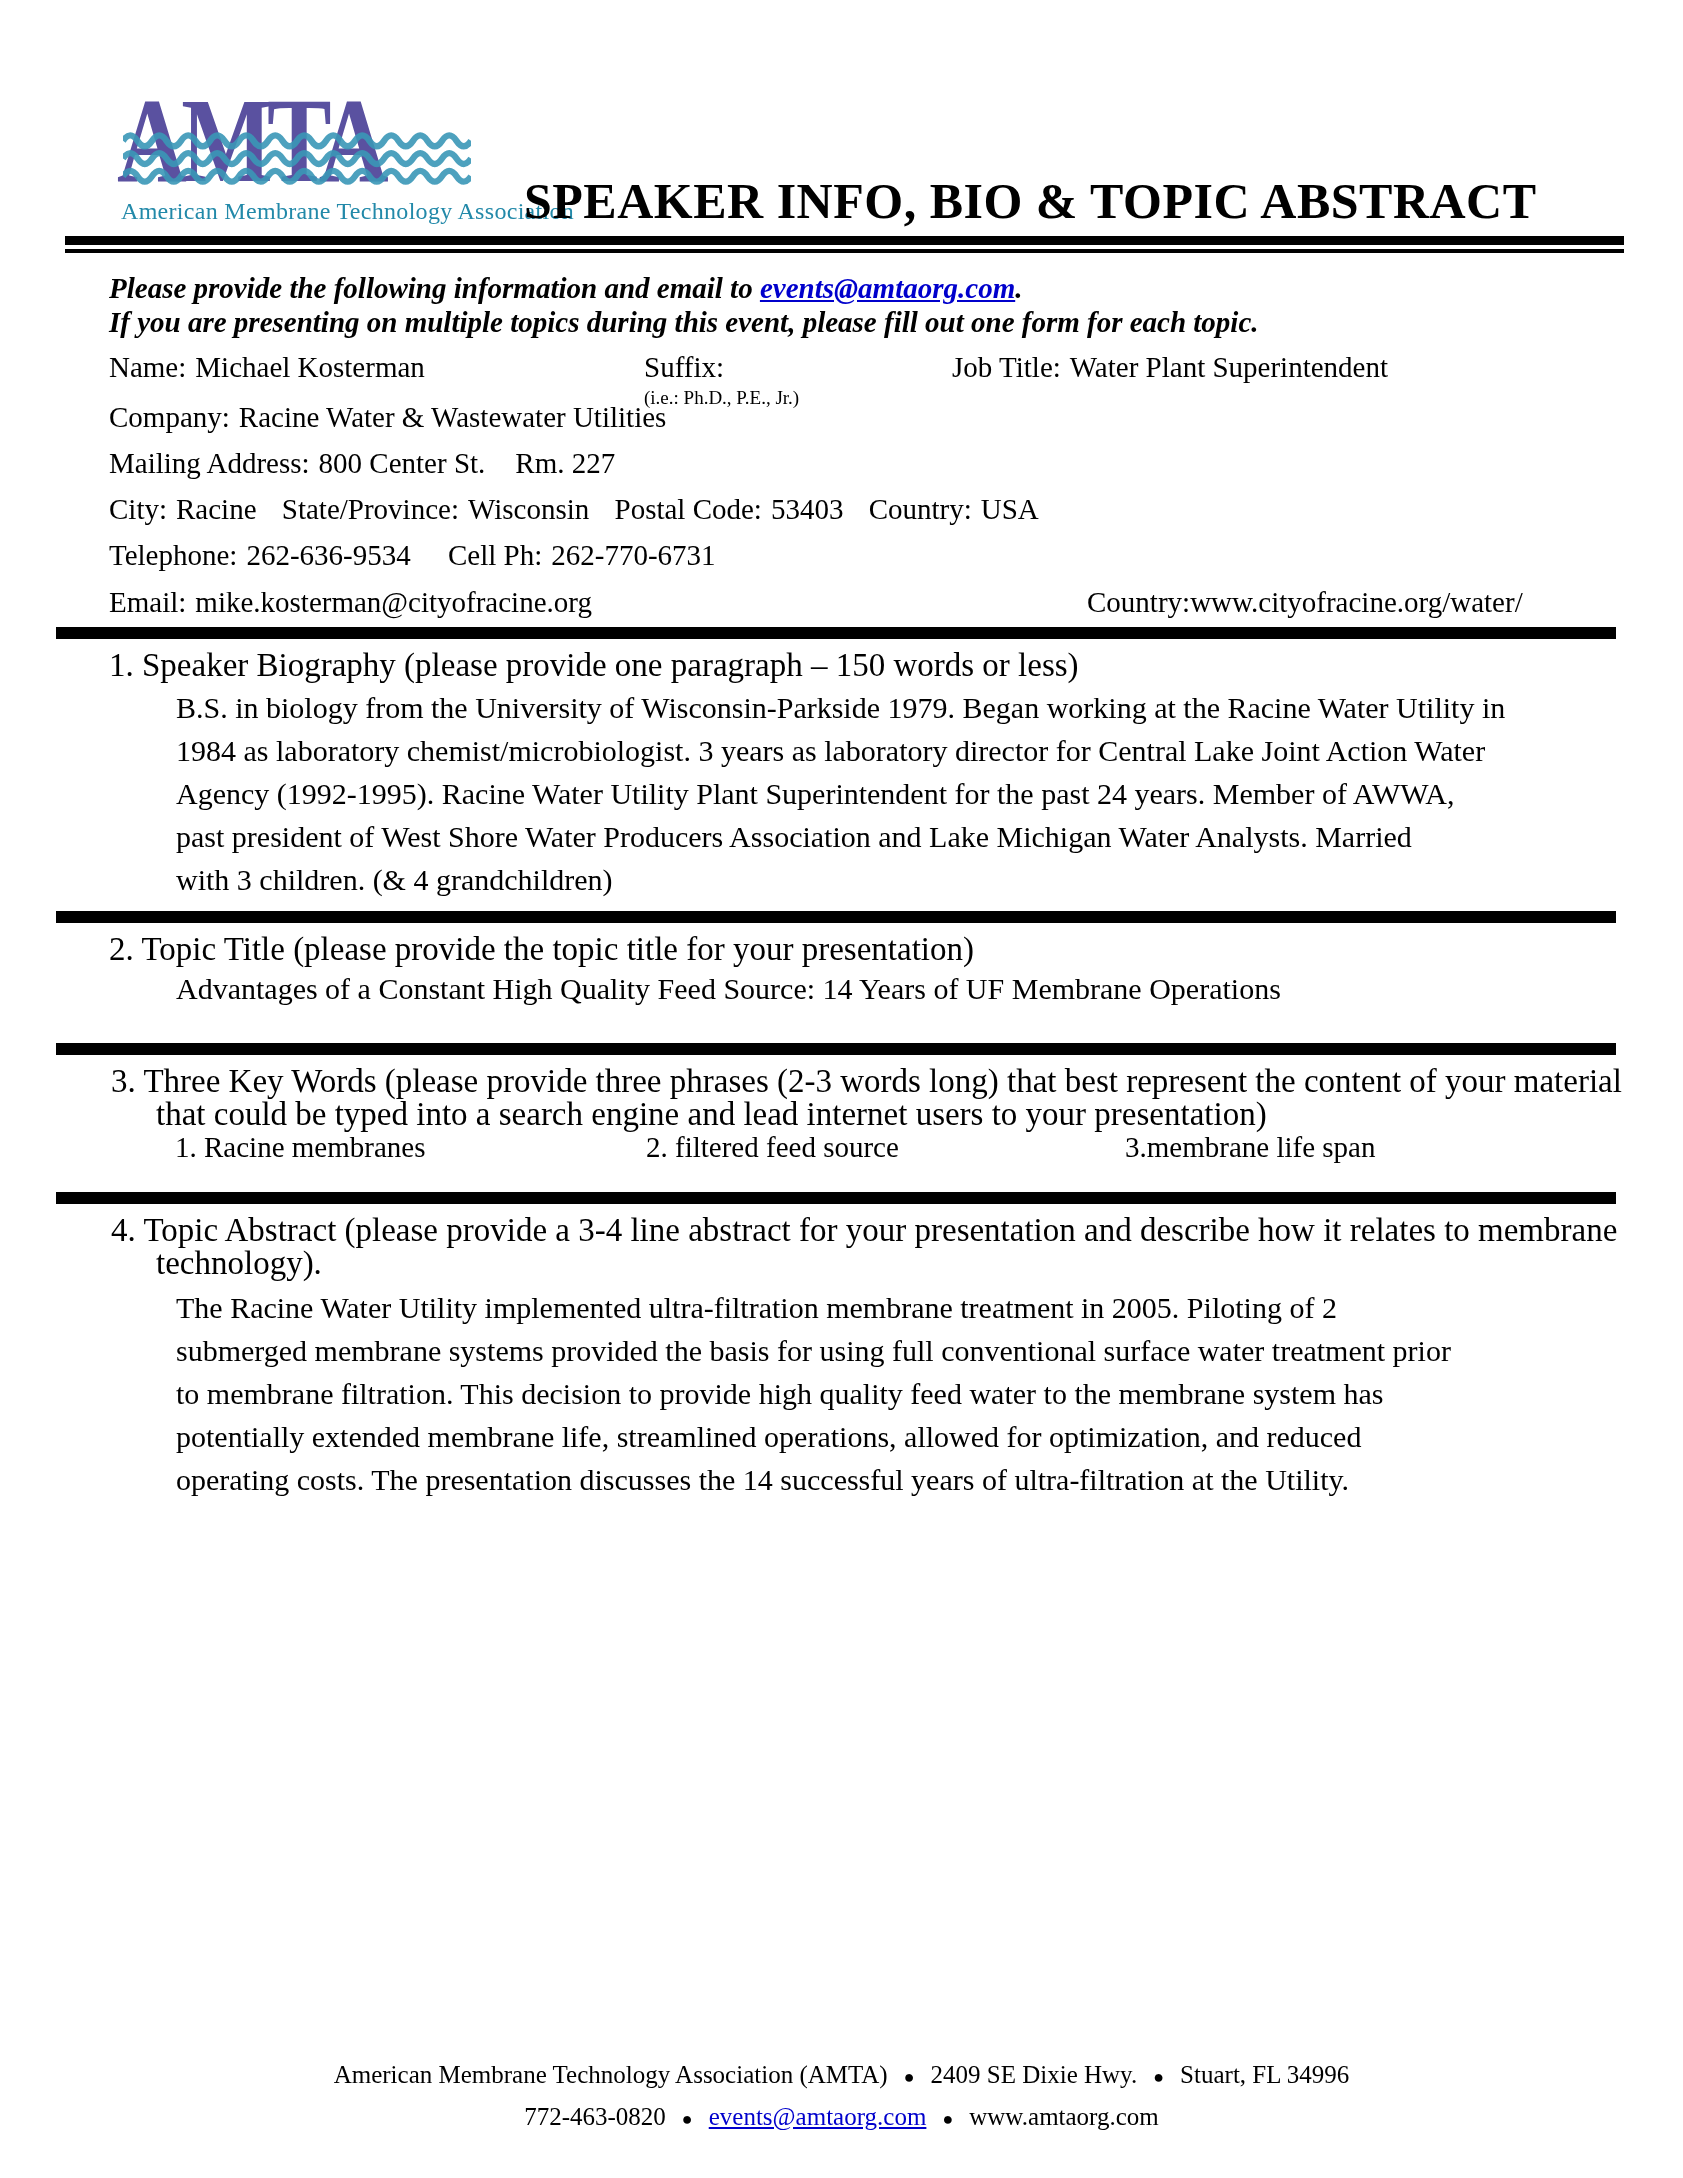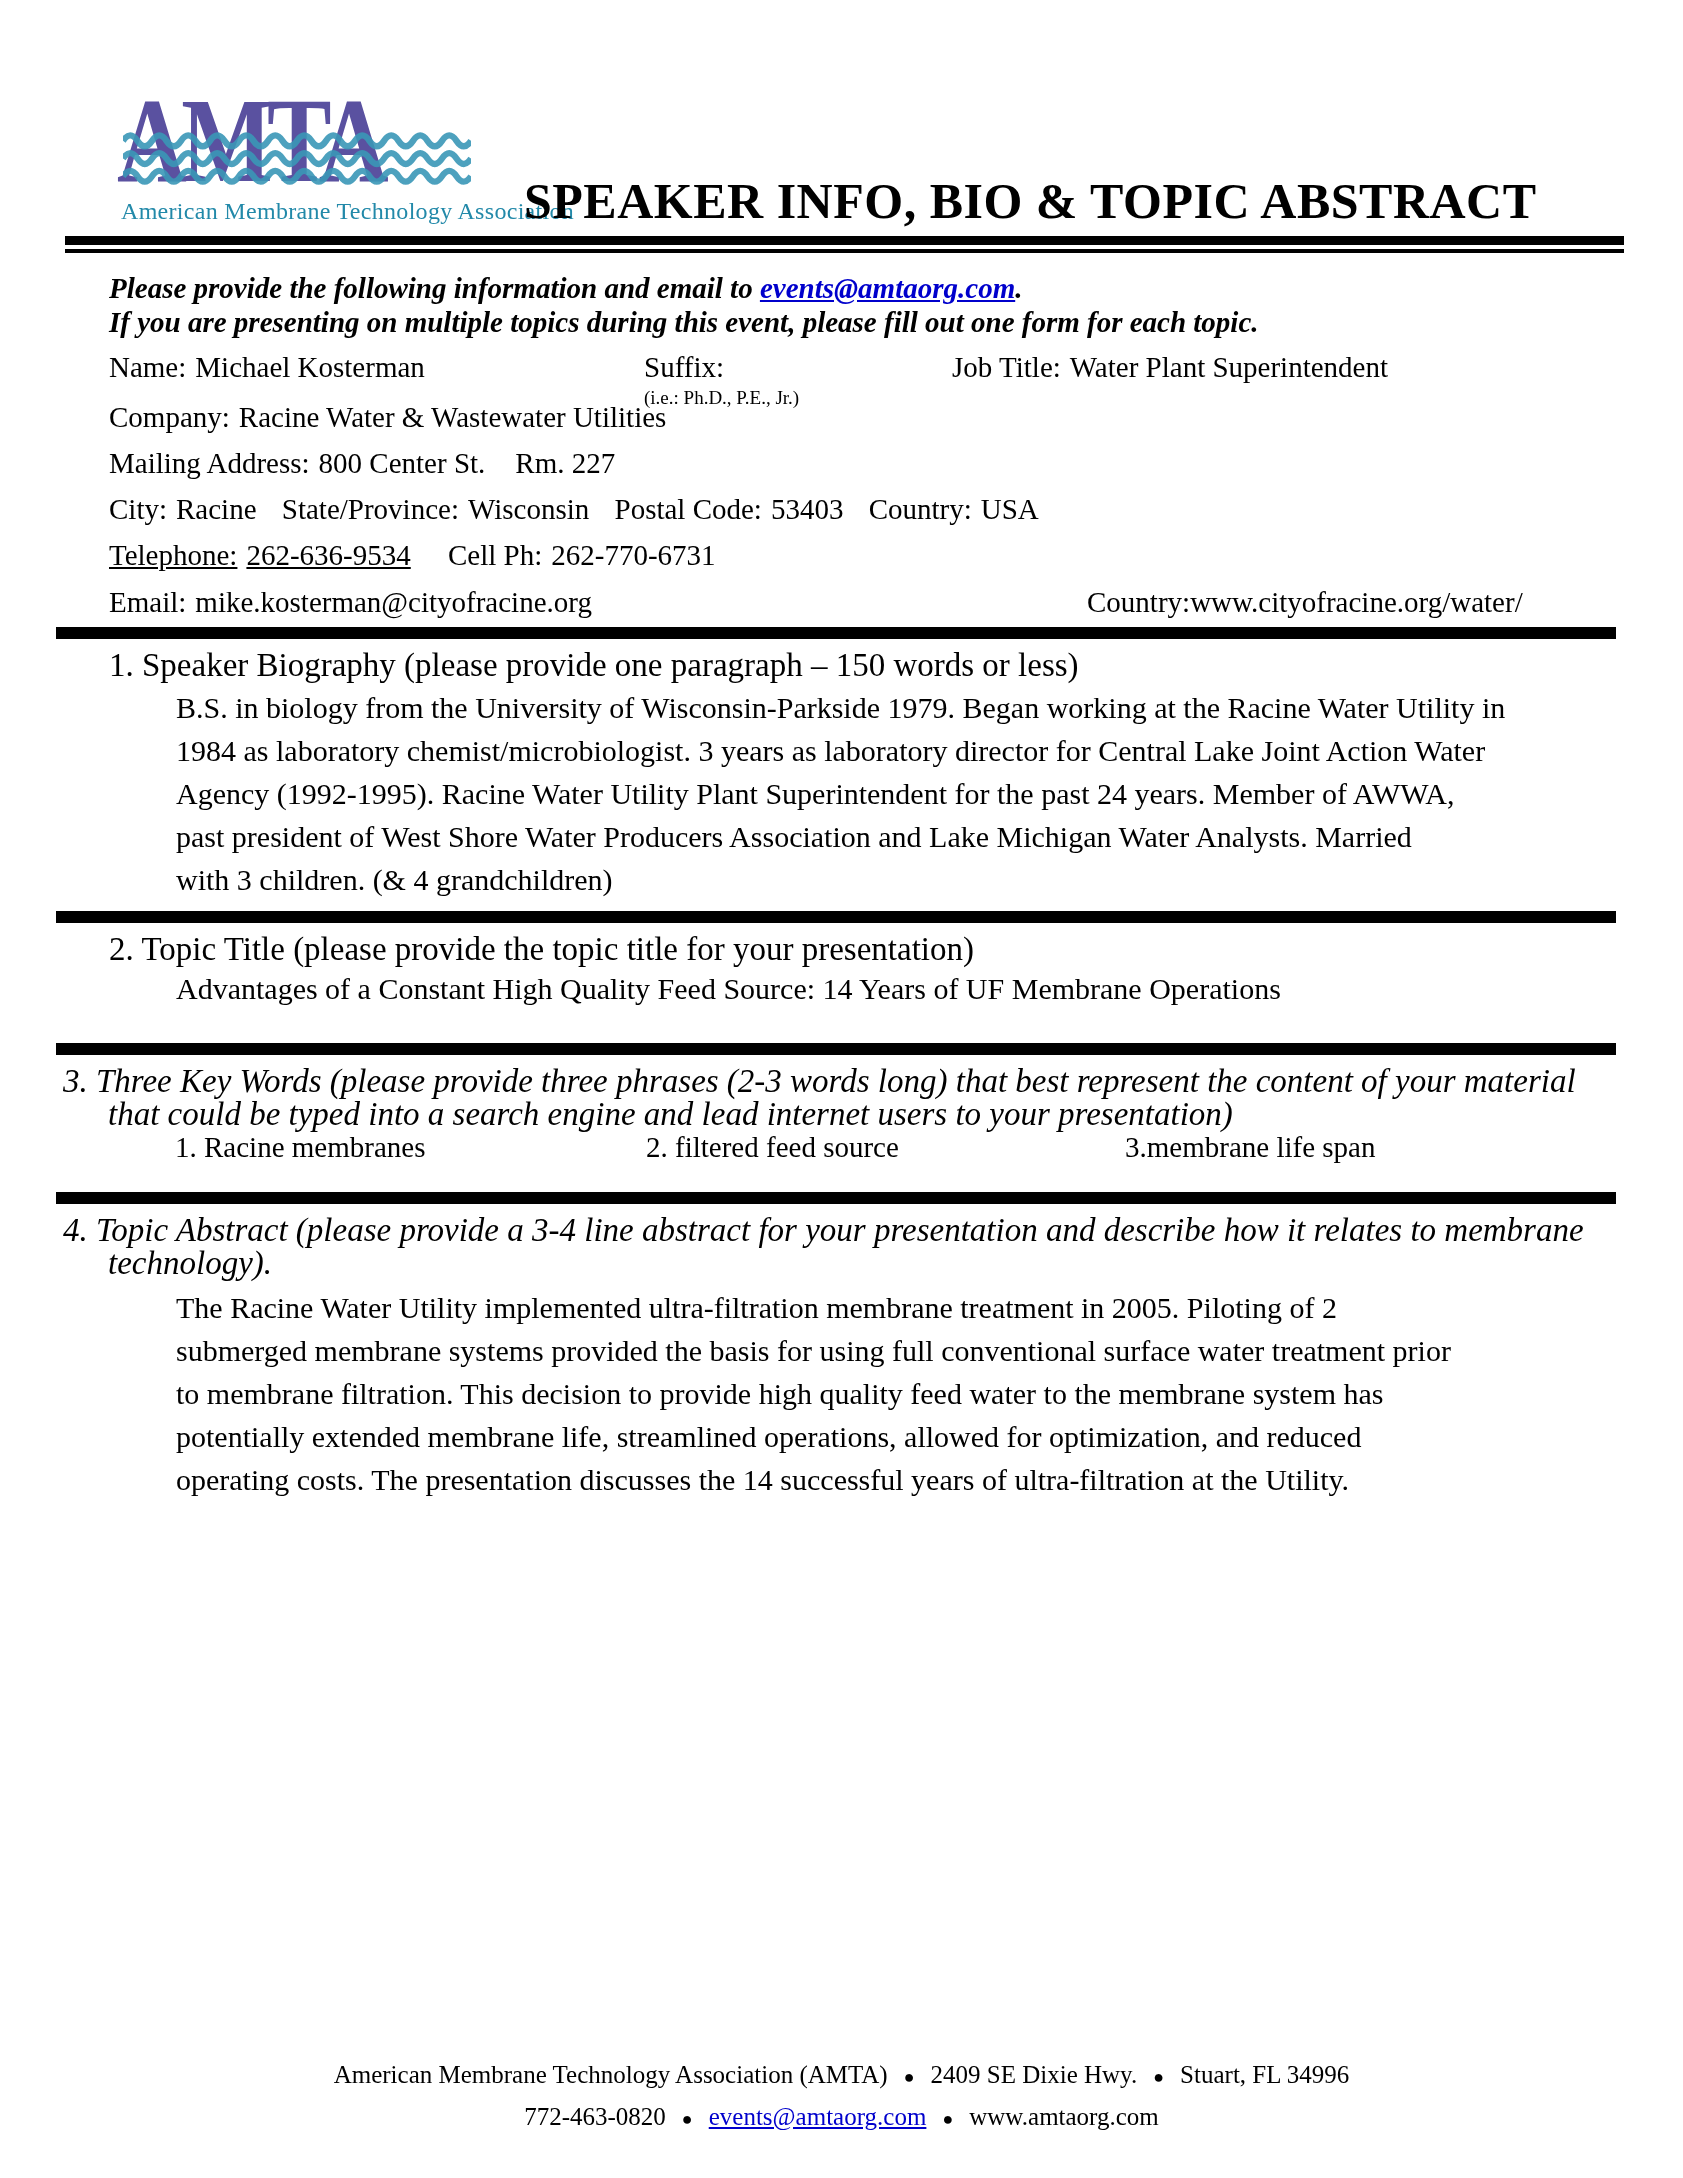--- a/index.html
+++ b/index.html
@@ -47,21 +47,21 @@
   .row-email{position:relative;height:31px;margin:0;}
   .row-email .f-email{position:absolute;left:109px;top:0;white-space:nowrap;}
   .row-email .f-website{position:absolute;left:1087px;top:0;white-space:nowrap;}
   .row-email .f-website .lbl{margin-right:0;}
   .bar{height:12px;background:#000;margin:0 67px 0 56px;}
   .bar-1{margin-top:10px;}
   .bar-2{margin-top:10px;}
   .bar-3{margin-top:32px;}
   .bar-4{margin-top:28px;}
   .sec-head{font-size:33px;line-height:33px;margin:10px 0 0 109px;white-space:pre-line;}
-  .hang{padding-left:45px;text-indent:-45px;margin-left:63px;font-style:italic;}
+  .hang{padding-left:45px;text-indent:-45px;margin-left:111px;}
   .para{font-size:30px;line-height:43px;margin:4px 59px 0 176px;white-space:pre-line;}
   .topic-body{margin-top:0;line-height:45px;}
   .abstract-body{margin-top:6px;}
   .keywords{position:relative;height:33px;font-size:29px;}
   .keywords .kw{position:absolute;top:0;white-space:nowrap;}
   .kw-0{left:175px;}
   .kw-1{left:646px;}
   .kw-2{left:1125px;}
   
   .footer{position:absolute;left:0;right:0;top:2055px;text-align:center;font-size:25px;line-height:39px;}
@@ -124,21 +124,21 @@
       </div>
 
       <div class="frow">
         <span class="pair"><span class="lbl">City:</span><span>Racine</span></span>
         <span class="pair"><span class="lbl">State/Province:</span><span>Wisconsin</span></span>
         <span class="pair"><span class="lbl">Postal Code:</span><span>53403</span></span>
         <span class="pair"><span class="lbl">Country:</span><span>USA</span></span>
       </div>
 
       <div class="frow">
-        <span class="pair" style="margin-right:30px;text-decoration:underline;"><span class="lbl">Telephone:</span><span>262-636-9534</span></span>
+        <span class="pair" style="margin-right:30px;"><span class="lbl">Telephone:</span><span>262-636-9534</span></span>
         <span class="pair"><span class="lbl">Cell Ph:</span><span>262-770-6731</span></span>
       </div>
 
       <div class="row-email">
         <span class="f-email">
           <span class="lbl">Email:</span><span>mike.kosterman@cityofracine.org</span>
         </span>
         <span class="f-website">
           <span class="lbl">Country:</span><span>www.cityofracine.org/water/</span>
         </span>

